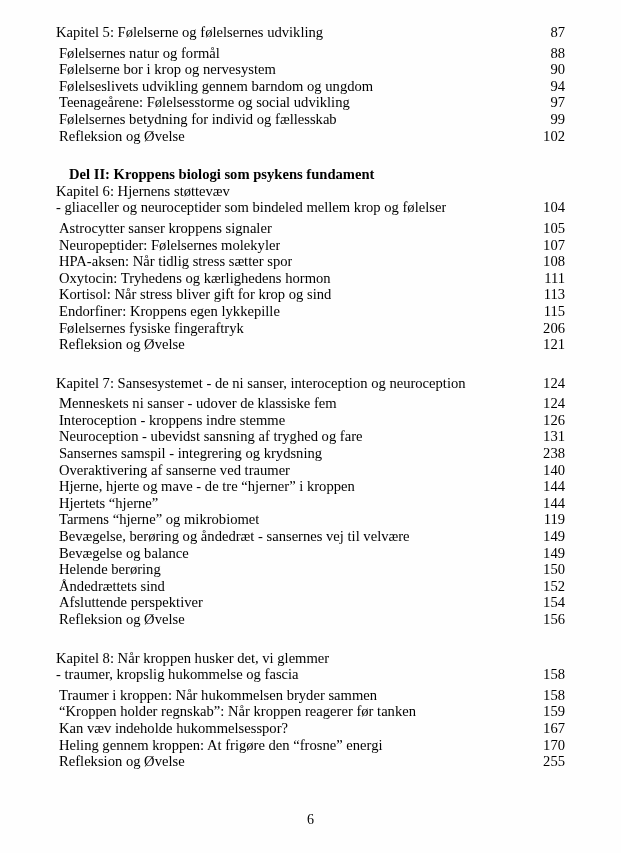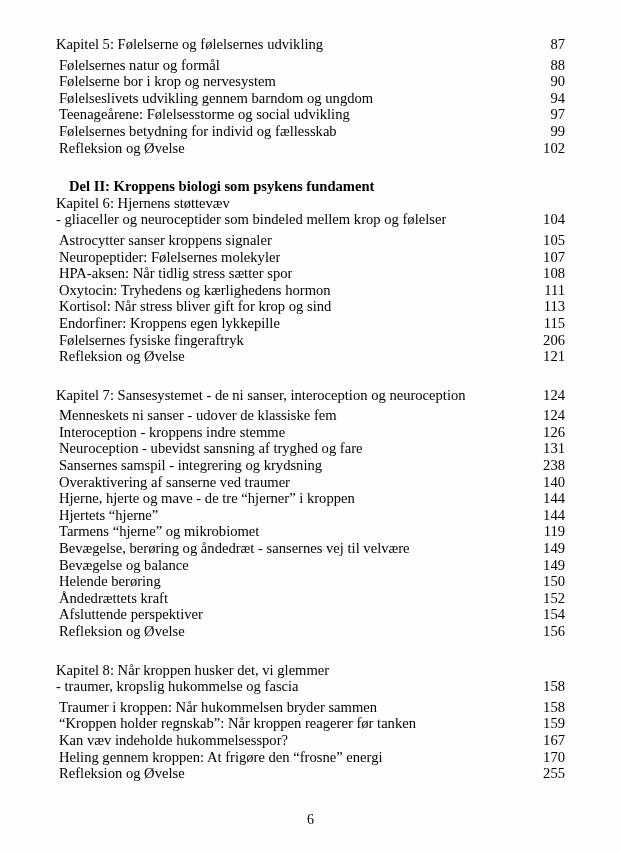--- a/index.html
+++ b/index.html
@@ -15,21 +15,21 @@
     position: relative;
     width: 621px;
     height: 853px;
     background: #fefefe;
     overflow: hidden;
     box-sizing: border-box;
   }
   .content {
     position: absolute;
     left: 56px;
-    top: 36px;
+    top: 24px;
     width: 509px;
   }
   
   .toc-line {
     display: flex;
     align-items: baseline;
     justify-content: space-between;
     font-size: 14.6px;
     line-height: 16.6px;
     white-space: nowrap;
@@ -200,21 +200,21 @@
           </div>
           <div class="toc-line">
             <span class="label">Bevægelse og balance</span>
             <span class="pageno">149</span>
           </div>
           <div class="toc-line">
             <span class="label">Helende berøring</span>
             <span class="pageno">150</span>
           </div>
           <div class="toc-line">
-            <span class="label">Åndedrættets kraft</span>
+            <span class="label">Åndedrættets sind</span>
             <span class="pageno">152</span>
           </div>
           <div class="toc-line">
             <span class="label">Afsluttende perspektiver</span>
             <span class="pageno">154</span>
           </div>
           <div class="toc-line">
             <span class="label">Refleksion og Øvelse</span>
             <span class="pageno">156</span>
           </div>

